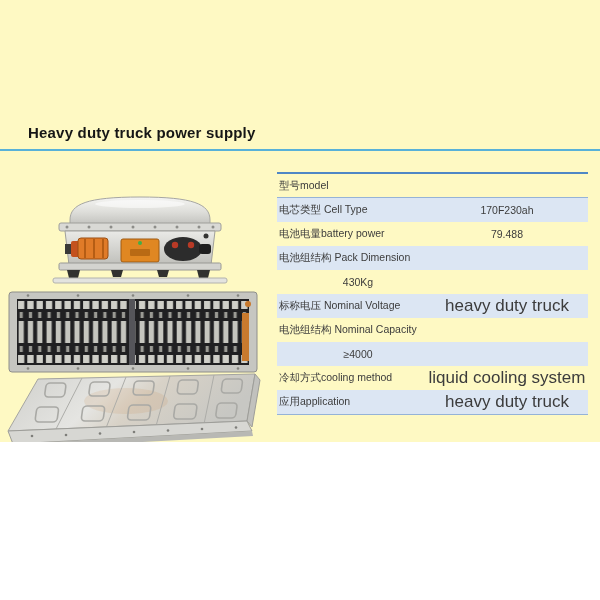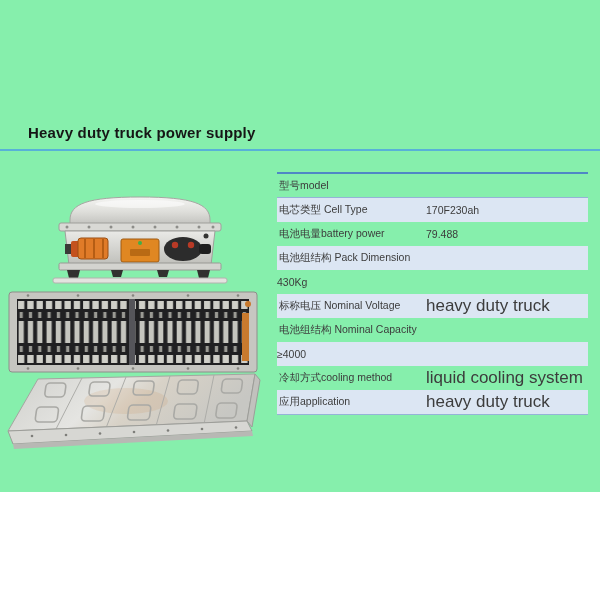--- a/index.html
+++ b/index.html
@@ -1,17 +1,17 @@
 <!DOCTYPE html>
 <html><head>
 <meta charset="utf-8">
 <style>
   html,body { margin:0; padding:0; background:#ffffff; }
   .canvas {
-    position:relative; width:600px; height:492px; background:#86efac;
+    position:relative; width:600px; height:442px; background:#fef9c3;
     font-family:"Liberation Sans", sans-serif; overflow:hidden;
   }
 
   
   .page-title {
     position:absolute; left:28px; top:124px;
     font-size:15px; font-weight:bold; color:#161616; letter-spacing:.2px;
   }
   .title-rule {
     position:absolute; left:0; top:149px; width:600px; height:2px;
@@ -33,21 +33,21 @@
   .heading-rule { height:2px; background:#4f87c5; }
 
   .spec-table { border-bottom:1px solid #95b3d7; }
   .trow {
     display:flex; align-items:center; height:24px;
     font-size:10.5px; color:#3c3c3c; box-sizing:border-box;
   }
   .trow:nth-child(even) { background:#dce6f3; }
   .trow.header-row { border-bottom:1px solid #95b3d7; }
   .trow .label { flex:1; padding-left:2px; white-space:nowrap; overflow:hidden; }
-  .trow .value { width:162px; white-space:nowrap; }
+  .trow .value { width:162px; text-align:center; white-space:nowrap; }
   .trow .value.big { font-size:17px; }
 </style>
 </head>
 <body>
 
 <div class="canvas">
 
   <div class="page-title">Heavy duty truck power supply</div>
   <div class="title-rule"></div>
 

